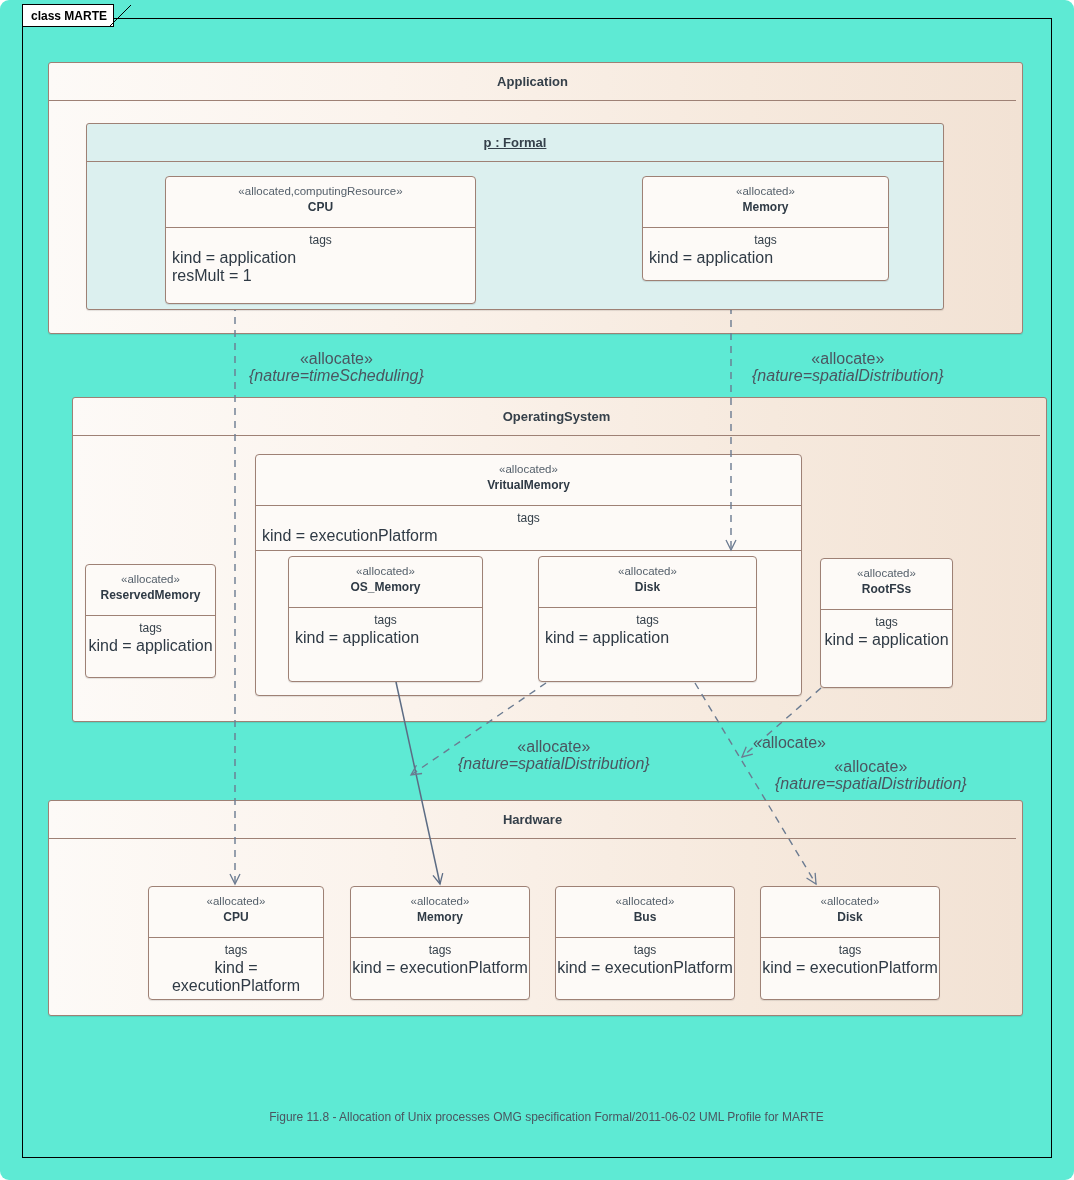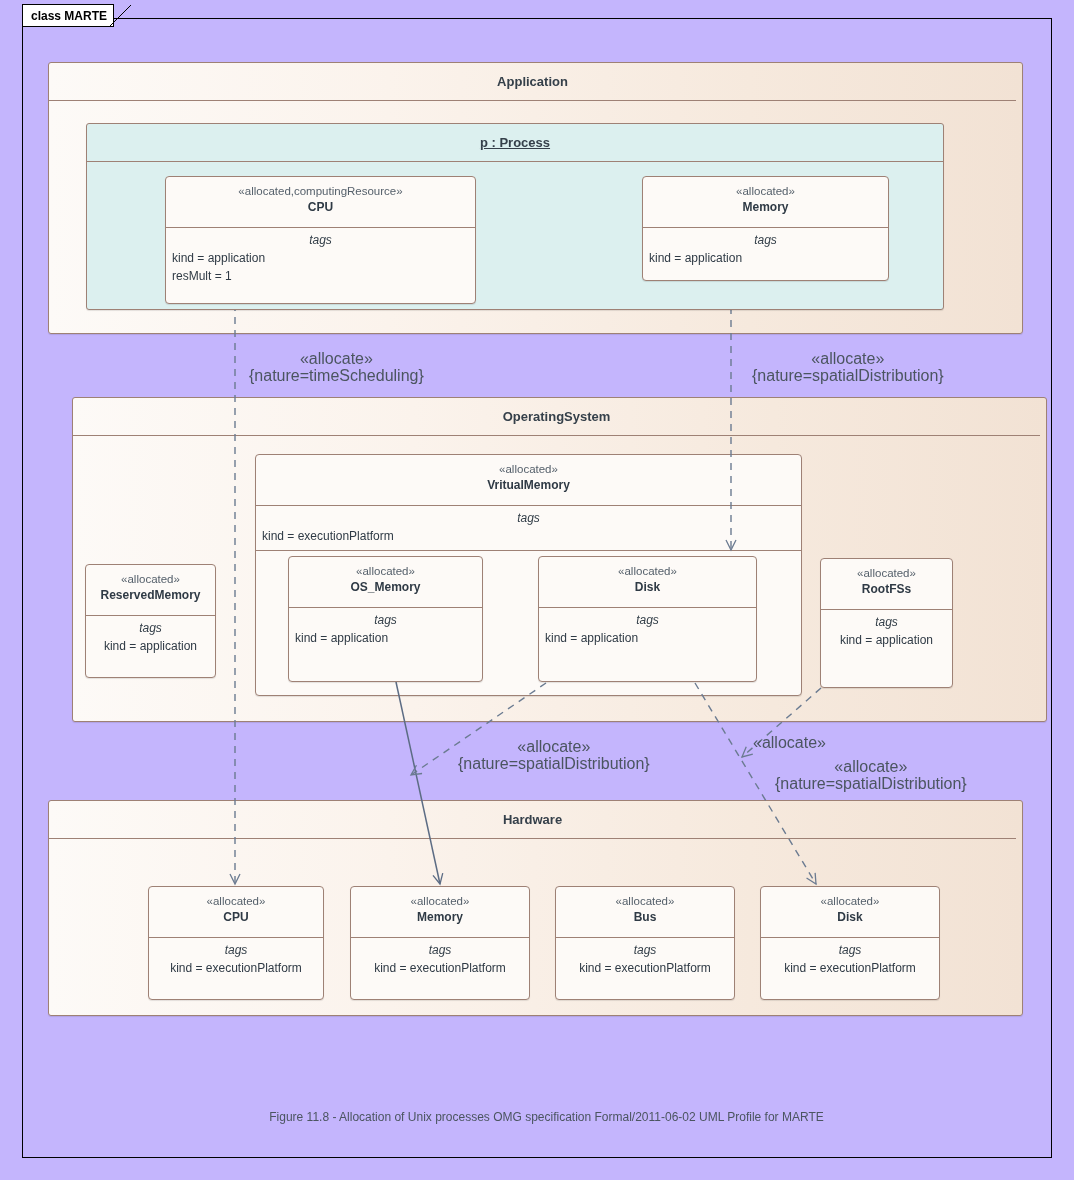--- a/index.html
+++ b/index.html
@@ -1,22 +1,23 @@
 <!DOCTYPE html>
 <html><head>
 <meta charset="utf-8">
 <style>
   html,body{margin:0;padding:0;background:#ffffff;}
   body{font-family:"Liberation Sans", sans-serif;}
 
   #canvas{
     position:relative;
     width:1074px;height:1180px;
-    background:#c4b5fd;
+    background:#5eead4;
     overflow:hidden;
+    border-radius:9px;
   }
 
   
   #frame{
     position:absolute;
     left:22px;top:18px;
     width:1030px;height:1140px;
     border:1px solid #000000;
     box-sizing:border-box;
     background:transparent;
@@ -108,39 +109,39 @@
     white-space:nowrap;
   }
   .cname{
     display:block;
     font-size:12px;font-weight:bold;color:#2f3a45;
     line-height:17px;
     white-space:nowrap;
   }
   .cls-tagshdr{
     text-align:center;
-    font-size:12px;font-style:italic;color:#35404a;
+    font-size:12px;color:#35404a;
     padding:5px 0 2px 0;
   }
   .tag{
-    font-size:12px;color:#2f3a45;
+    font-size:16px;color:#2f3a45;
     line-height:18px;
     padding-left:6px;
   }
   .tag.center{ text-align:center; padding-left:0; }
 
   
   .edge-lbl{
     position:absolute;
     font-size:16px;color:#4b5560;
     line-height:17px;
     white-space:nowrap;
   }
   .edge-lbl .l1{display:block;text-align:center;}
-  .edge-lbl .l2{display:block;text-align:left;}
+  .edge-lbl .l2{display:block;text-align:left;font-style:italic;}
 
   
   #wires{
     position:absolute;left:0;top:0;
     width:1074px;height:1180px;
     pointer-events:none;
     z-index:4;
   }
 
   
@@ -166,21 +167,21 @@
   <svg id="frame-tab-slant" viewBox="0 0 22 23">
     <polyline points="0,22 21,1" fill="none" stroke="#000000" stroke-width="1"></polyline>
   </svg>
 
   <div class="pkg" style="left:48px;top:62px;width:975px;height:272px;">
     <div class="pkg-title">Application</div>
     <div class="pkg-body"></div>
   </div>
 
   <div class="part z5" style="left:86px;top:123px;width:858px;height:187px;">
-    <div class="part-title"><span>p : Process</span></div>
+    <div class="part-title"><span>p : Formal</span></div>
   </div>
 
   <div class="cls z5" style="left:165px;top:176px;width:311px;height:128px;">
     <div class="cls-head" style="height:51px;">
       <span class="stereo">«allocated,computingResource»</span>
       <span class="cname">CPU</span>
     </div>
     <div class="cls-tagshdr">tags</div>
     <div class="tag">kind = application</div>
     <div class="tag">resMult = 1</div>

